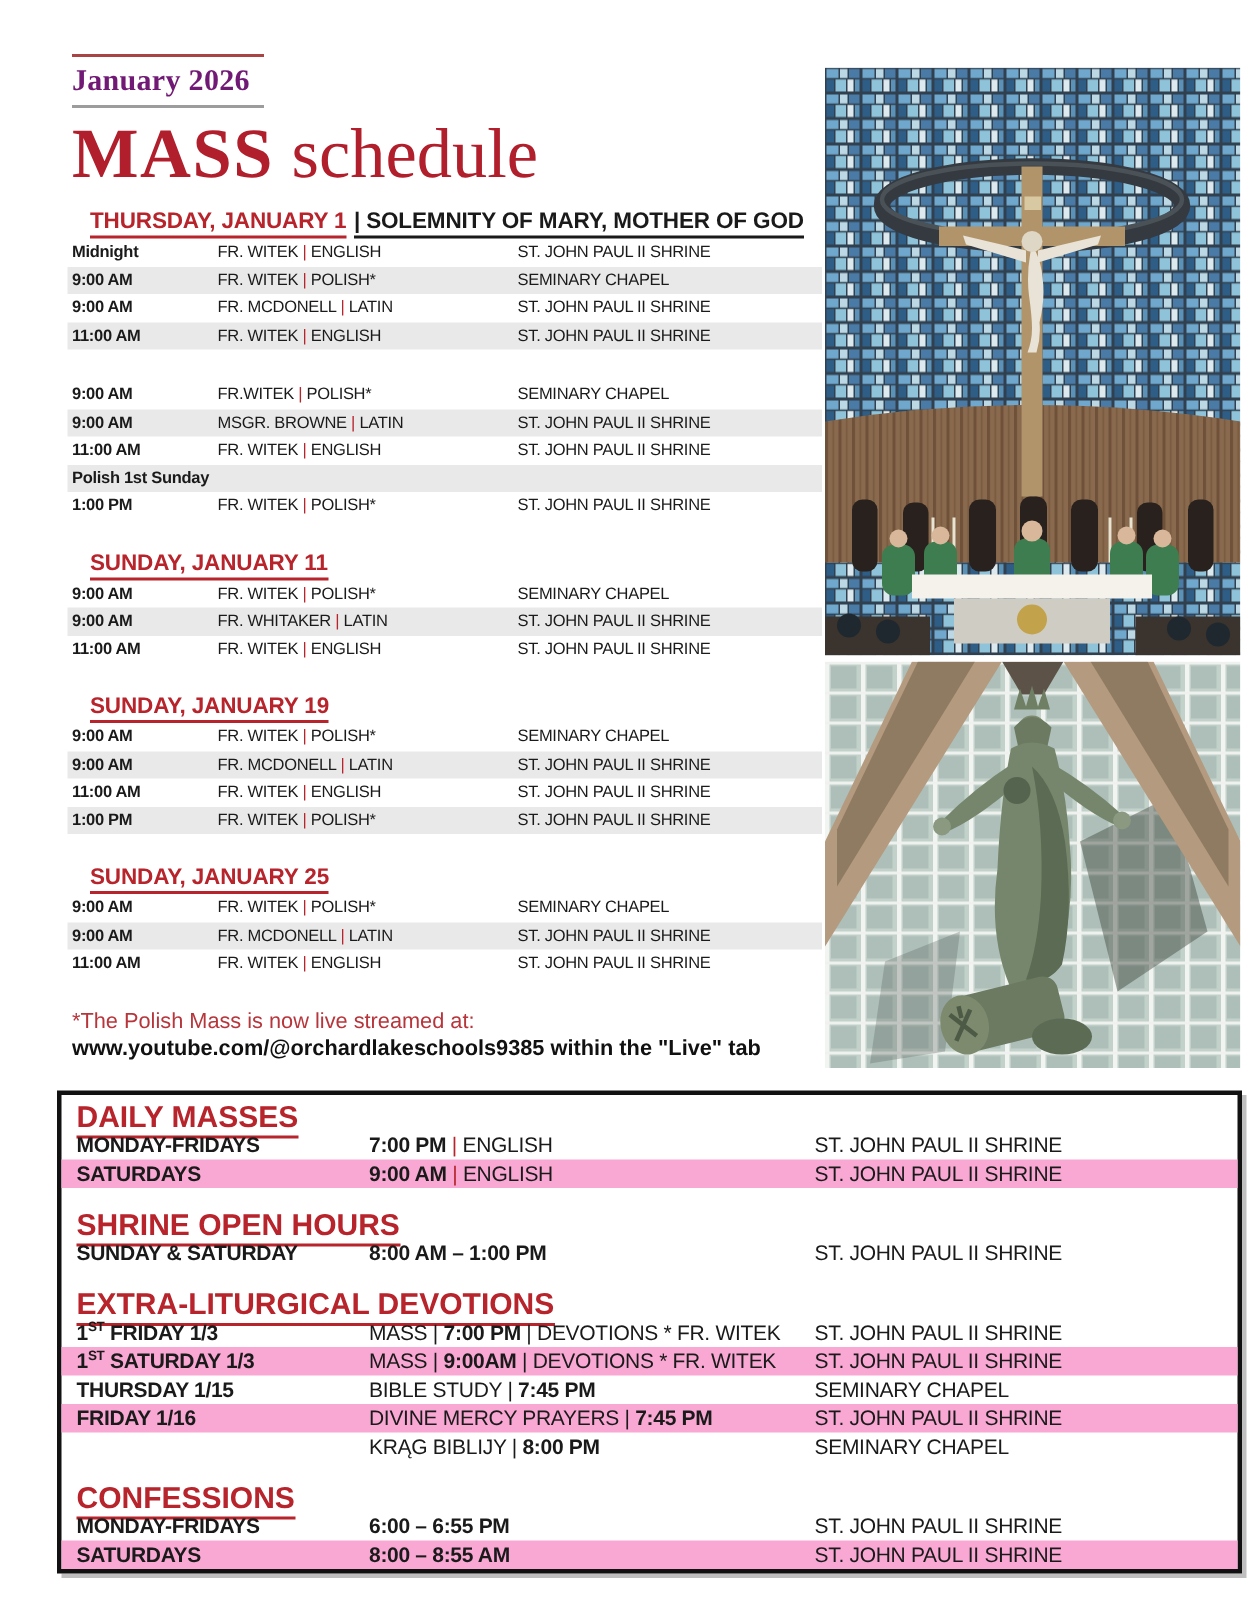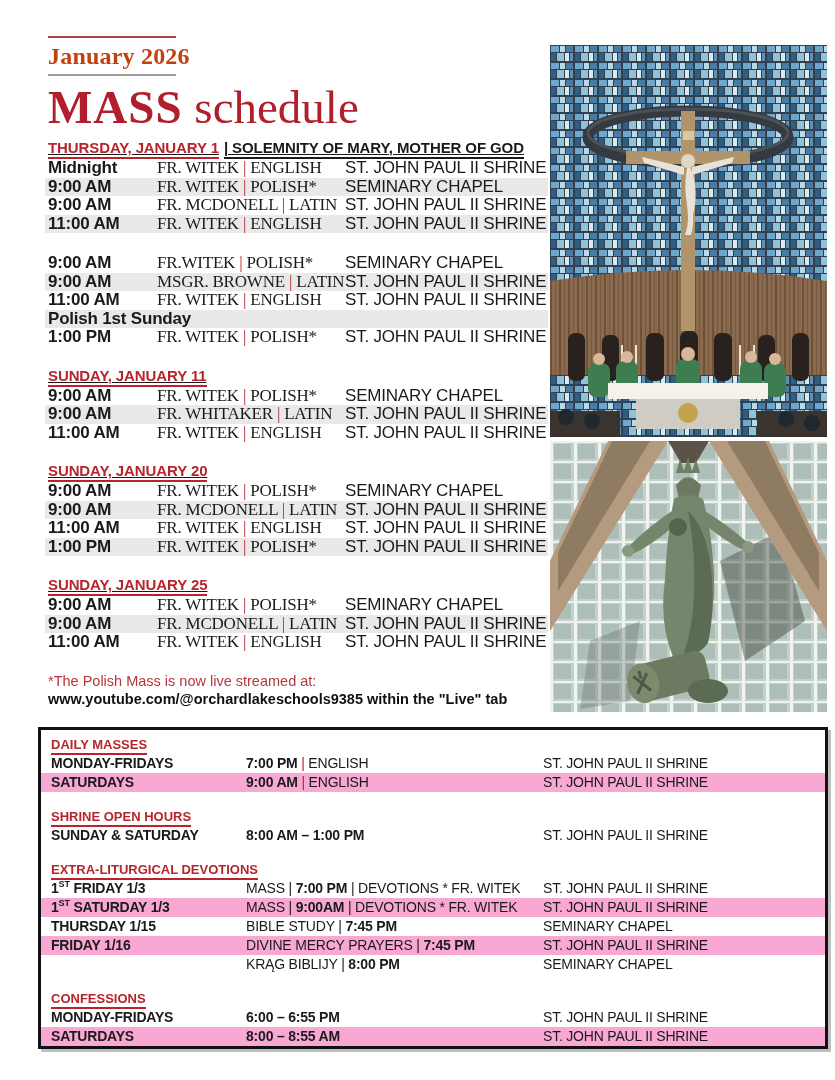--- a/index.html
+++ b/index.html
@@ -3,55 +3,55 @@
 <meta charset="utf-8">
 <style>
   html,body{margin:0;padding:0;}
   body{
     width:835px;height:1080px;position:relative;background:#ffffff;
     font-family:"Liberation Sans",sans-serif;color:#1a1a1a;overflow:hidden;
   }
   
   #masthead{position:absolute;left:48px;top:36px;width:500px;}
   .rule-top{width:128px;height:2px;background:#a84444;}
-  .month{font-family:"Liberation Serif",serif;font-weight:bold;font-size:24px;
-         color:#c2410c;margin:5px 0 4px 0;letter-spacing:.2px;}
+  .month{font-family:"Liberation Serif",serif;font-weight:bold;font-size:20px;
+         color:#701a75;margin:5px 0 4px 0;letter-spacing:.2px;}
   .rule-bottom{width:128px;height:2px;background:#9c9c9c;}
   .big-title{font-family:"Liberation Serif",serif;font-size:47px;color:#b01f2b;
              margin-top:8px;line-height:1;}
   .big-title .t-bold{font-weight:bold;letter-spacing:1px;}
   
   #schedule{position:absolute;left:45px;top:140px;width:503px;}
   .sched-section{margin-bottom:21px;}
-  .sec-head{margin:0 0 3px 0;padding-left:3px;font-size:15px;font-weight:bold;
-            line-height:16px;letter-spacing:-0.1px;white-space:nowrap;text-decoration:underline;}
+  .sec-head{margin:0 0 3px 12px;padding-left:3px;font-size:15px;font-weight:bold;
+            line-height:16px;letter-spacing:-0.1px;white-space:nowrap;}
   .sec-head .day{color:#b7242b;border-bottom:2px solid #b7242b;padding-bottom:1px;}
   .sec-head .feast{color:#1a1a1a;border-bottom:2px solid #1a1a1a;padding-bottom:1px;margin-left:5px;}
-  .row{position:relative;height:18.5px;line-height:18.5px;font-size:17px;
+  .row{position:relative;height:18.5px;line-height:18.5px;font-size:11px;
        letter-spacing:-0.2px;white-space:nowrap;}
   .row.shaded{background:#e9e9e9;}
   .row .c1{position:absolute;left:3px;font-weight:bold;}
-  .row .c2{position:absolute;left:112px;font-family:Liberation Serif, serif;}
+  .row .c2{position:absolute;left:100px;}
   .row .c3{position:absolute;left:300px;}
   .row .note{position:absolute;left:3px;font-weight:bold;}
   
   #footnote{position:absolute;left:48px;top:672px;width:500px;font-size:14.5px;line-height:18px;}
   #footnote .fn1{color:#b7363c;}
   #footnote .fn2{font-weight:bold;color:#111;}
   
   .photo{position:absolute;left:550px;overflow:hidden;}
   #photo1{top:45px;width:277px;height:392px;}
   #photo2{top:441px;width:277px;height:271px;}
   
   #info-box{position:absolute;left:38px;top:727px;width:790px;height:322px;
             border:3px solid #111;background:#fff;box-sizing:border-box;
             box-shadow:3px 3px 0 rgba(0,0,0,0.25);}
   .info-section{margin-top:16px;}
   .info-section:first-child{margin-top:6px;}
-  .info-head{margin:0;padding-left:10px;font-size:13px;font-weight:bold;line-height:18px;}
+  .info-head{margin:0;padding-left:10px;font-size:20px;font-weight:bold;line-height:18px;}
   .info-head span{color:#b7242b;border-bottom:2px solid #b7242b;padding-bottom:1px;}
   .irow{position:relative;height:19px;line-height:19px;font-size:14px;
         letter-spacing:-0.2px;white-space:nowrap;}
   .irow.shaded{background:#f9a8d4;}
   .irow .l{position:absolute;left:10px;font-weight:bold;}
   .irow .d{position:absolute;left:205px;}
   .irow .loc{position:absolute;left:502px;}
   .b{font-weight:bold;}
   .r{color:#b7242b;}
   .sup{font-size:9px;vertical-align:super;line-height:0;}
@@ -150,21 +150,21 @@
   <div class="row">
     <span class="c1">11:00 AM</span>
     <span class="c2"><span>FR. WITEK </span><span class="r">|</span><span> ENGLISH</span></span>
     <span class="c3">ST. JOHN PAUL II SHRINE</span>
   </div>
 </div>
   </section>
 
   <section class="sched-section">
     <h3 class="sec-head">
-      <span class="day">SUNDAY, JANUARY 20</span>
+      <span class="day">SUNDAY, JANUARY 19</span>
     </h3>
     <div class="rows">
   <div class="row">
     <span class="c1">9:00 AM</span>
     <span class="c2"><span>FR. WITEK </span><span class="r">|</span><span> POLISH*</span></span>
     <span class="c3">SEMINARY CHAPEL</span>
   </div>
 
   <div class="row shaded">
     <span class="c1">9:00 AM</span>

